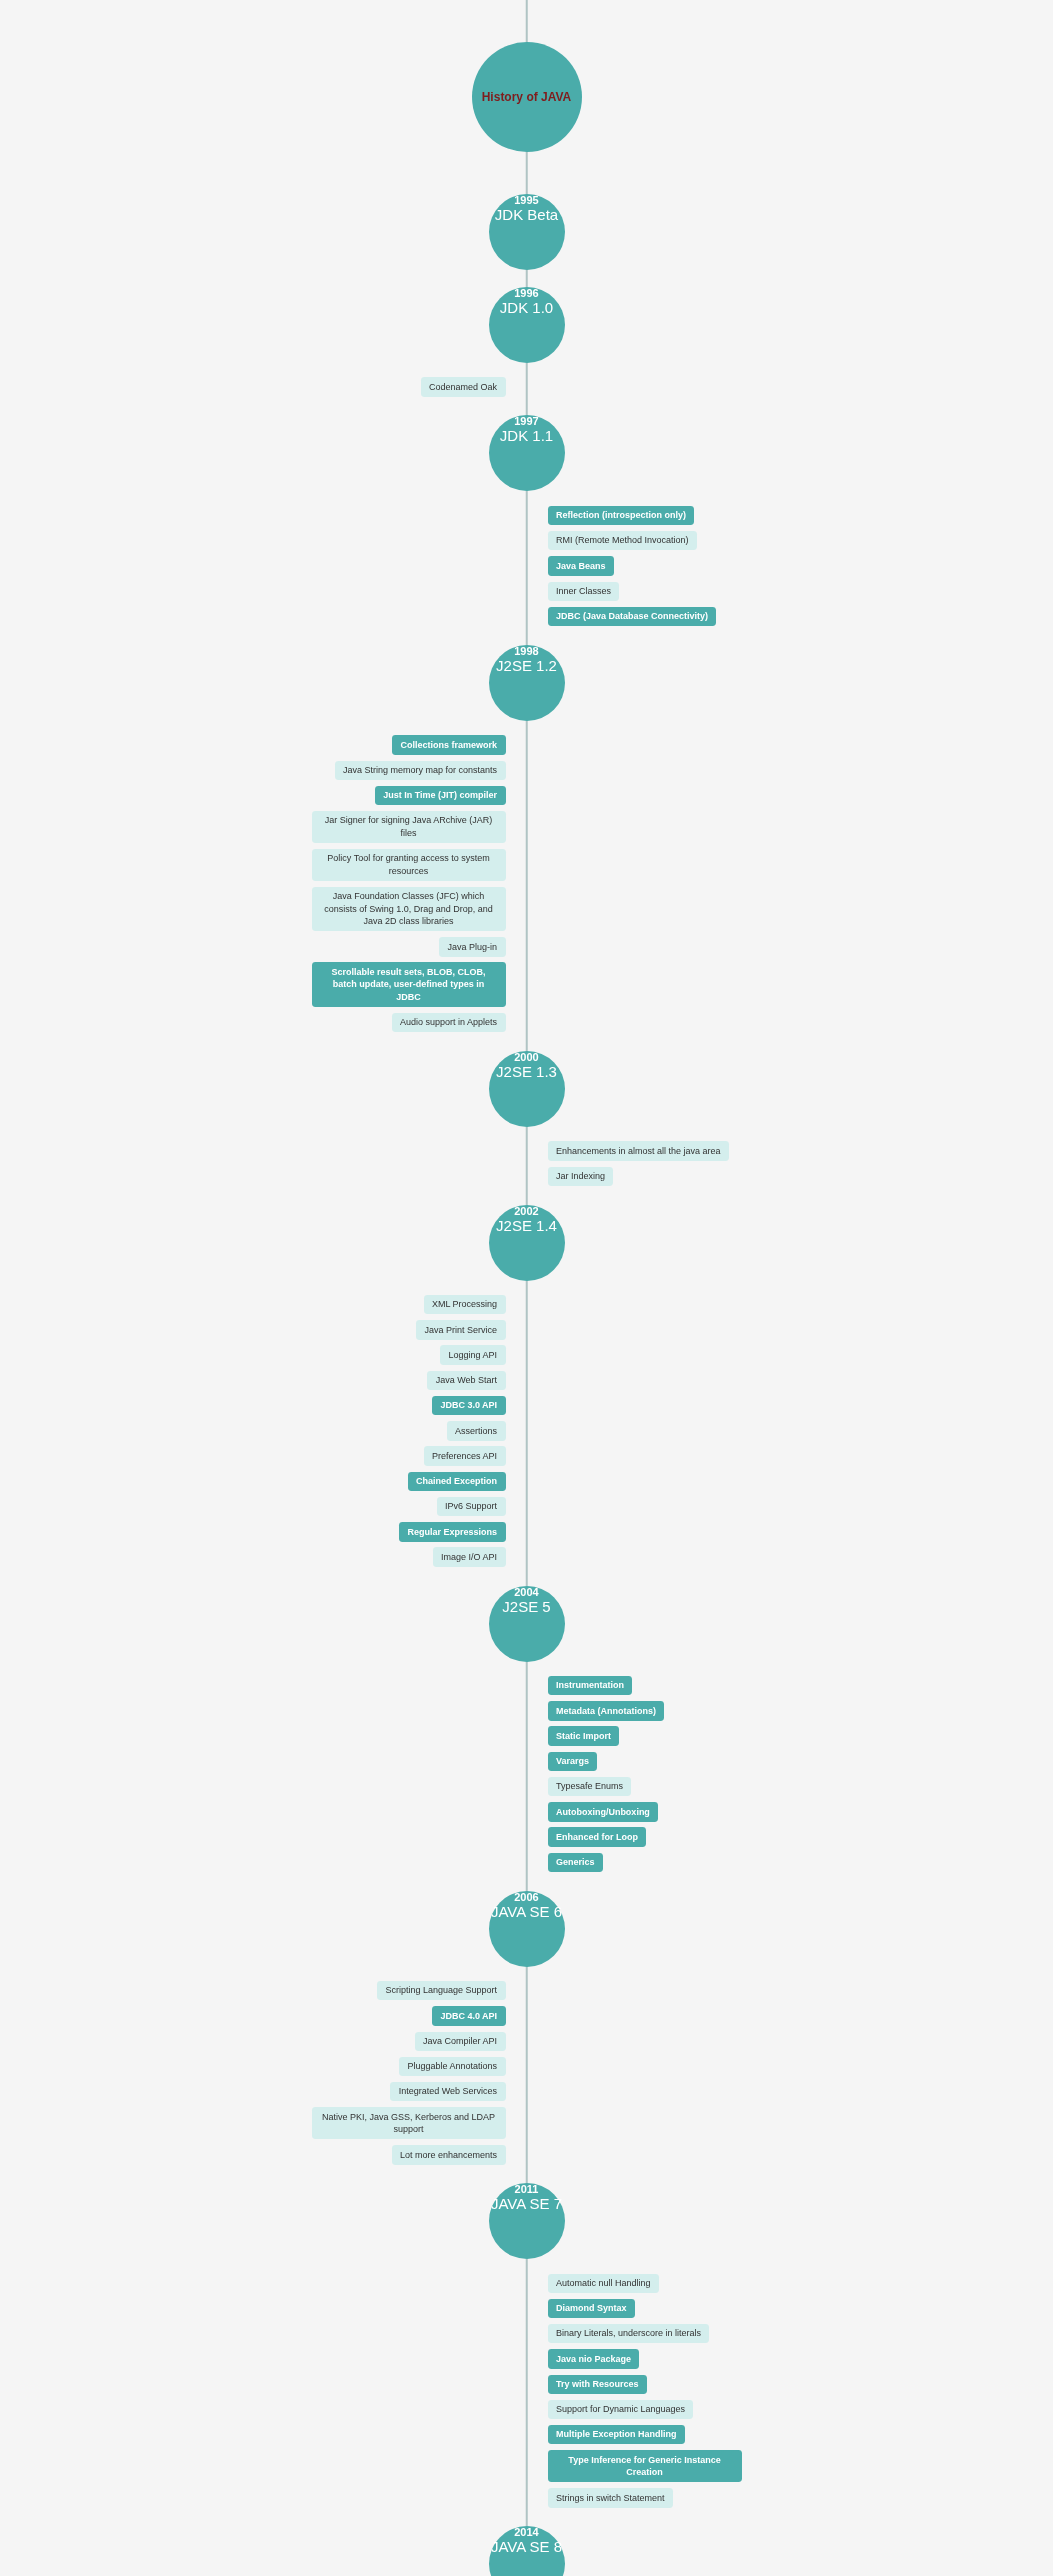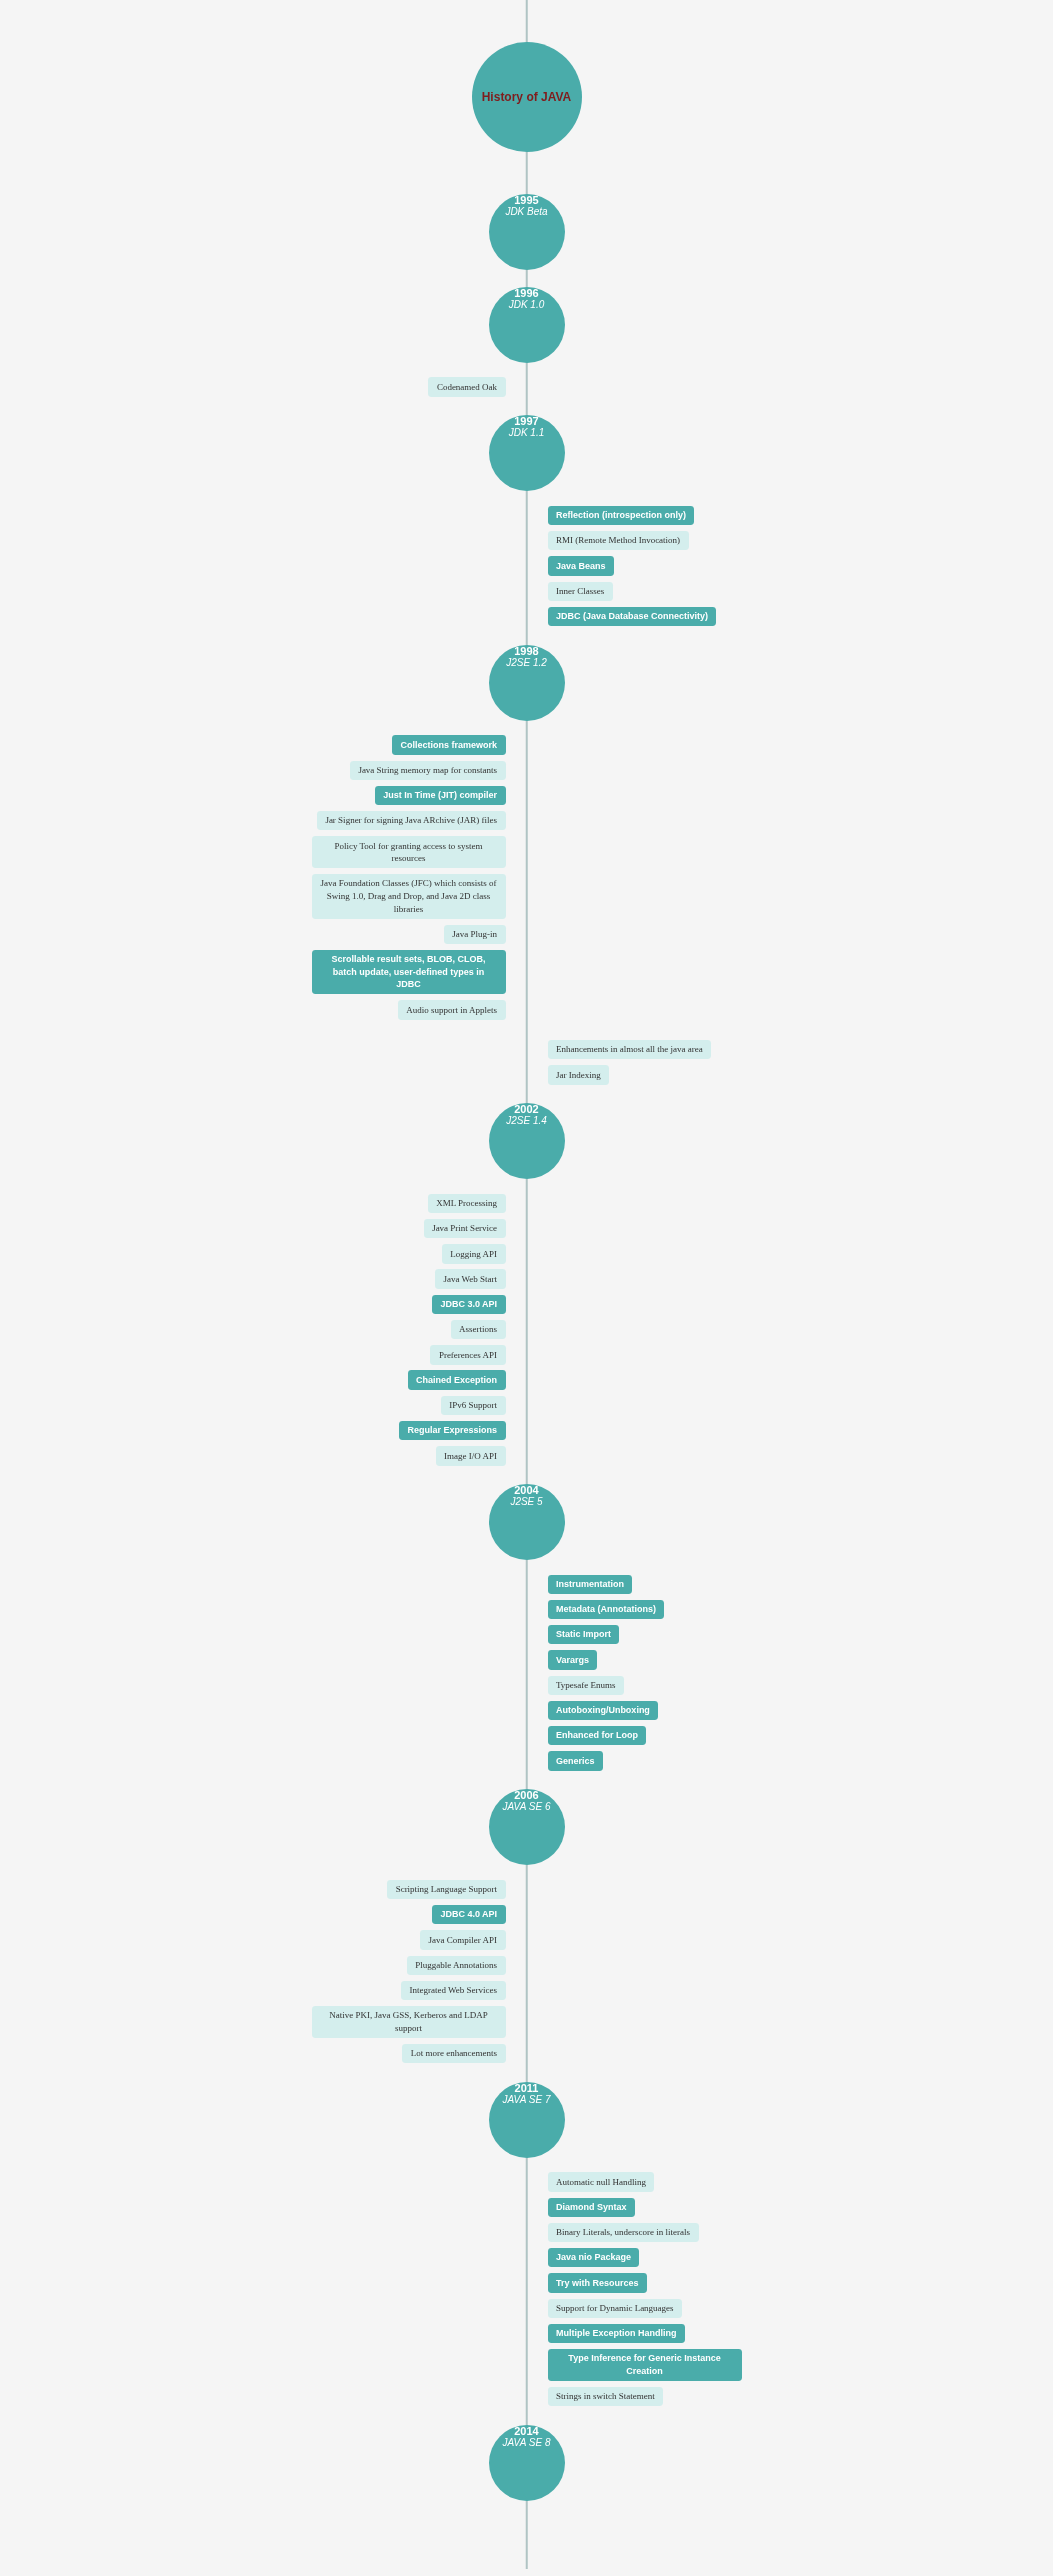--- a/index.html
+++ b/index.html
@@ -43,23 +43,22 @@
       font-weight: bold;
       z-index: 2;
       position: relative;
     }
 
     .era-circle .year {
       font-size: 11px;
       font-weight: bold;
     }
     .era-circle .version {
-      font-size: 10px;
+      font-size: 15px;
       font-weight: normal;
-      font-style: italic;
     }
 
     
     .title-node {
       display: flex;
       justify-content: center;
       margin: 25px 0 42px 0;
       position: relative;
       z-index: 2;
     }
@@ -122,21 +121,20 @@
 
     .tag.teal-filled {
       background: #4aacaa;
       color: white;
       font-weight: bold;
     }
 
     .tag.teal-light {
       background: #d4eeed;
       color: #333;
-      font-family: Liberation Serif, serif;
     }
 
     .era-block {
       margin: 17px 0;
     }
   </style>
 </head>
 <body>
 
 <div class="timeline-container">
@@ -268,20 +266,26 @@
     </div>
     <div class="tag-row">
       <div class="left-side">
         <span class="tag teal-light">Audio support in Applets</span>
       </div>
       <div class="right-side"></div>
     </div>
   </div>
 
   <div class="era-block">
+    <div class="center-node">
+      <div class="era-circle">
+        <span class="year">2000</span>
+        <span class="version">J2SE 1.3</span>
+      </div>
+    </div>
     <div class="tag-row">
       <div class="left-side"></div>
       <div class="right-side">
         <span class="tag teal-light">Enhancements in almost all the java area</span>
       </div>
     </div>
     <div class="tag-row">
       <div class="left-side"></div>
       <div class="right-side">
         <span class="tag teal-light">Jar Indexing</span>

